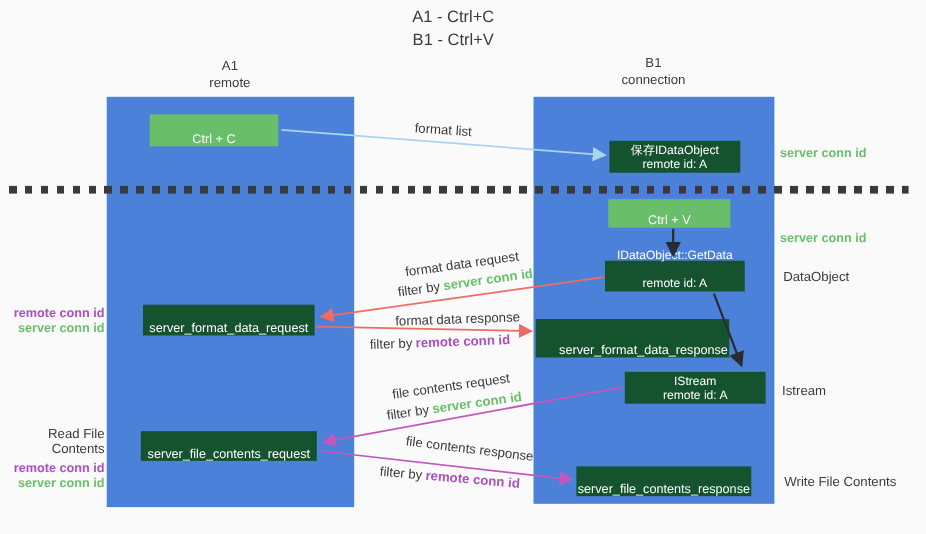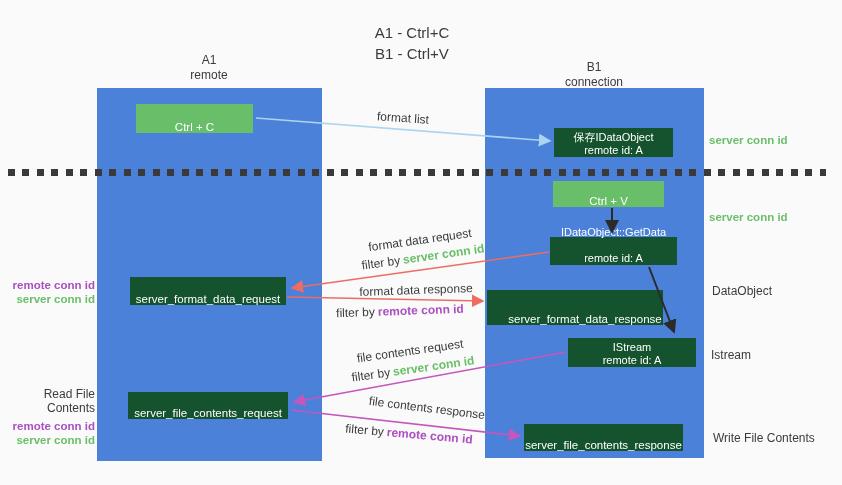--- a/index.html
+++ b/index.html
@@ -1,18 +1,18 @@
 <!DOCTYPE html>
 <html><head>
 <meta charset="utf-8">
 <style>
   html,body{margin:0;padding:0;background:#fafafa;}
   .canvas{position:relative;width:842px;height:485px;background:#fafafa;overflow:hidden;
           font-family:"Liberation Sans",sans-serif;color:#3b3b3b;}
-  .title{position:absolute;left:312px;top:22px;width:200px;text-align:center;
+  .title{position:absolute;left:312px;top:5px;width:200px;text-align:center;
          font-size:15px;line-height:21px;color:#3b3b3b;z-index:6;}
   .hdr{position:absolute;width:140px;text-align:center;font-size:12px;line-height:15px;color:#3b3b3b;z-index:6;}
   .col{position:absolute;background:#4b81d8;z-index:1;}
   .col-a{left:97px;top:88px;width:225px;height:373px;}
   .col-b{left:485px;top:88px;width:219px;height:370px;}
   .dotline{position:absolute;left:8px;top:169px;width:818px;height:7px;z-index:3;
            background:repeating-linear-gradient(to right,#3a3a3a 0 7px,transparent 7px 14.5px);}
   .box{position:absolute;display:flex;flex-direction:column;align-items:center;justify-content:flex-end;
        color:#ffffff;text-align:center;z-index:4;}
   .green{background:#69be6a;}
@@ -35,21 +35,21 @@
 
   <div class="title">
     <div>A1 - Ctrl+C</div>
     <div>B1 - Ctrl+V</div>
   </div>
 
   <div class="hdr" style="left:139px;top:53px;">
     <div>A1</div>
     <div>remote</div>
   </div>
-  <div class="hdr" style="left:524px;top:60px;">
+  <div class="hdr" style="left:524px;top:50px;">
     <div>B1</div>
     <div>connection</div>
   </div>
 
   <div class="col col-a"></div>
   <div class="col col-b"></div>
 
   <div class="dotline"></div>
 
   <div class="box green one" style="left:136px;top:104px;width:117px;height:29px;">
@@ -132,21 +132,21 @@
     <span class="fb">filter by</span><span class="grn">server conn id</span>
   </div>
 
   <div class="alabel" style="left:427px;top:408px;transform:translate(-50%,-50%) rotate(7deg);">file contents response</div>
   <div class="alabel" style="left:409px;top:434px;transform:translate(-50%,-50%) rotate(5deg);">
     <span class="fb">filter by</span><span class="pur">remote conn id</span>
   </div>
 
   <div class="side grn" style="left:709px;top:134px;">server conn id</div>
   <div class="side grn" style="left:709px;top:211px;">server conn id</div>
-  <div class="side drk" style="left:712px;top:244px;font-size:12px;margin-top:40px;">DataObject</div>
+  <div class="side drk" style="left:712px;top:244px;font-size:12px;">DataObject</div>
   <div class="side drk" style="left:711px;top:348px;font-size:12px;">Istream</div>
   <div class="side drk" style="left:713px;top:431px;font-size:12px;">Write File Contents</div>
 
   <div class="rblock" style="left:0px;top:278px;">
     <div class="pur">remote conn id</div>
     <div class="grn">server conn id</div>
   </div>
   <div class="rblock" style="left:0px;top:387px;">
     <div class="drk" style="font-size:12px;margin-bottom:4px;">Read File Contents</div>
     <div class="pur">remote conn id</div>

